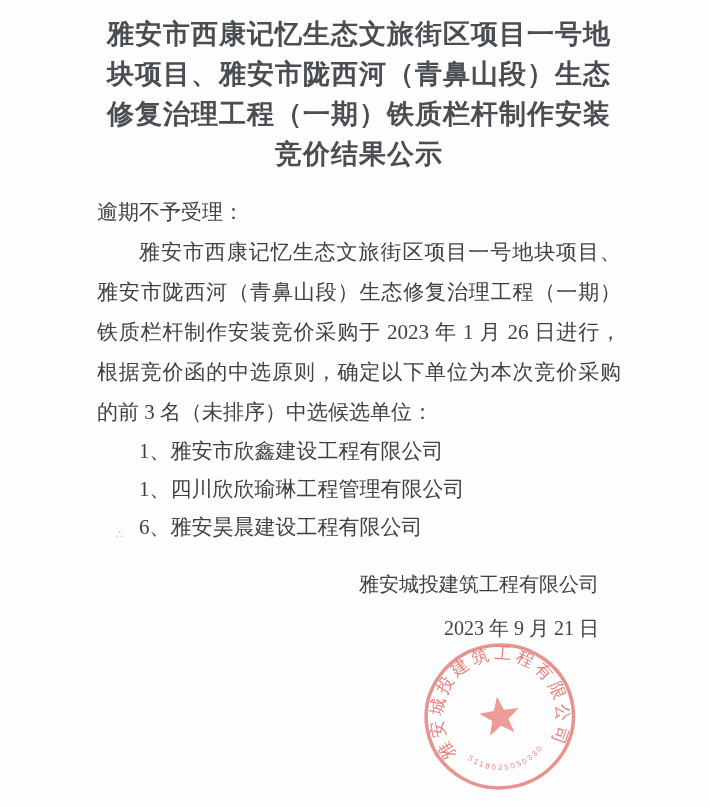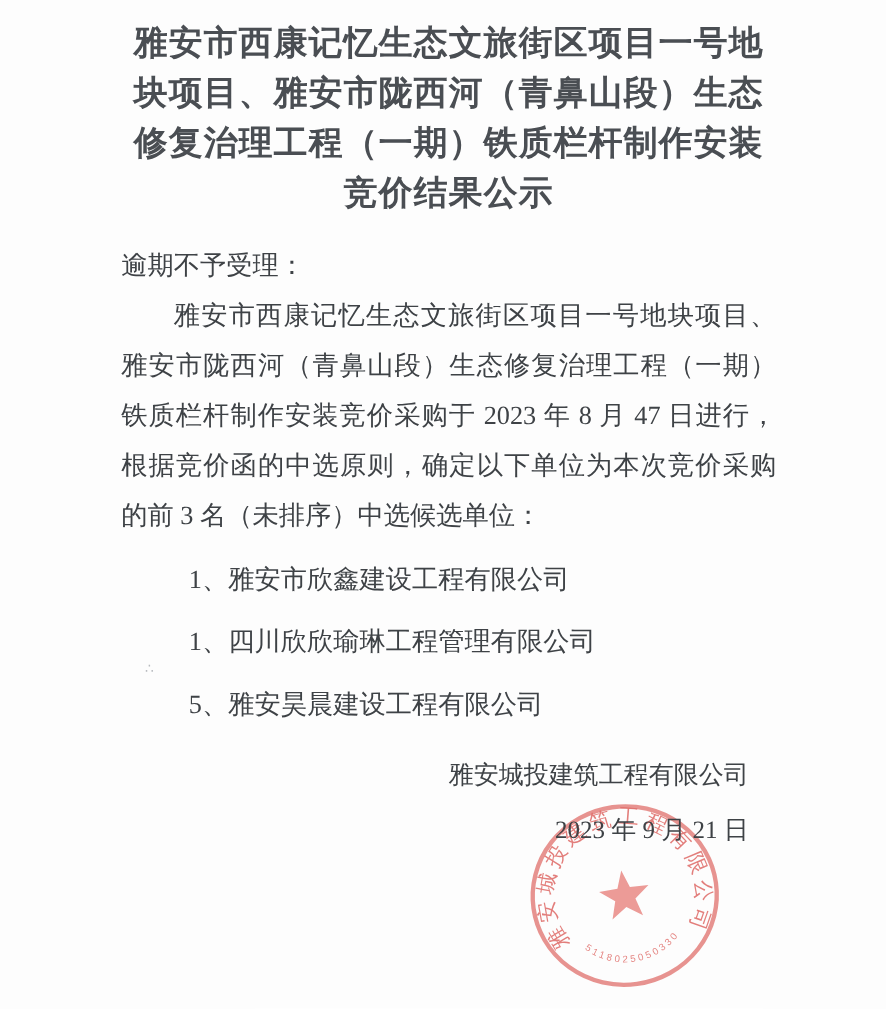--- a/index.html
+++ b/index.html
@@ -36,21 +36,21 @@
   .para {
     margin: 0;
     font-size: 21px;
     line-height: 40px;
     text-align: justify;
     text-justify: inter-ideograph;
   }
   .indent { text-indent: 2em; }
   .list { margin: 0; }
   .item {
-    margin: 12px;
+    margin: 0;
     font-size: 21px;
     line-height: 38px;
     text-indent: 2em;
   }
   .signature {
     margin-top: 16px;
     text-align: right;
     padding-right: 22px;
     position: relative;
     z-index: 2;
@@ -109,26 +109,26 @@
 </style>
 </head>
 <body>
 
 <div class="page">
 
   <h1 class="title">雅安市西康记忆生态文旅街区项目一号地块项目、雅安市陇西河（青鼻山段）生态修复治理工程（一期）铁质栏杆制作安装竞价结果公示</h1>
 
   <p class="salutation">逾期不予受理：</p>
 
-  <p class="para indent">雅安市西康记忆生态文旅街区项目一号地块项目、雅安市陇西河（青鼻山段）生态修复治理工程（一期）铁质栏杆制作安装竞价采购于 2023 年 8 月 47 日进行，根据竞价函的中选原则，确定以下单位为本次竞价采购的前 3 名（未排序）中选候选单位：</p>
+  <p class="para indent">雅安市西康记忆生态文旅街区项目一号地块项目、雅安市陇西河（青鼻山段）生态修复治理工程（一期）铁质栏杆制作安装竞价采购于 2023 年 1 月 26 日进行，根据竞价函的中选原则，确定以下单位为本次竞价采购的前 3 名（未排序）中选候选单位：</p>
 
   <div class="list">
     <p class="item">1、雅安市欣鑫建设工程有限公司</p>
     <p class="item">1、四川欣欣瑜琳工程管理有限公司</p>
-    <p class="item">5、雅安昊晨建设工程有限公司</p>
+    <p class="item">6、雅安昊晨建设工程有限公司</p>
   </div>
 
 
   <div class="speck">∴</div>
 
   <div class="signature">
     <p>雅安城投建筑工程有限公司</p>
     <p>2023 年 9 月 21 日</p>
   </div>
 

